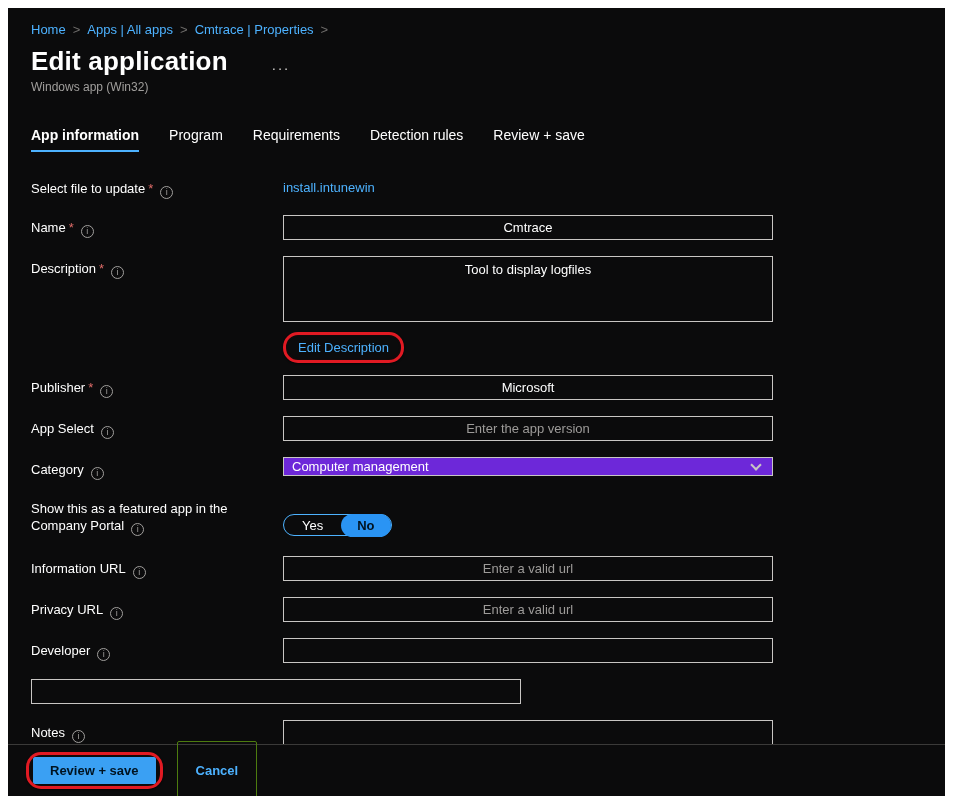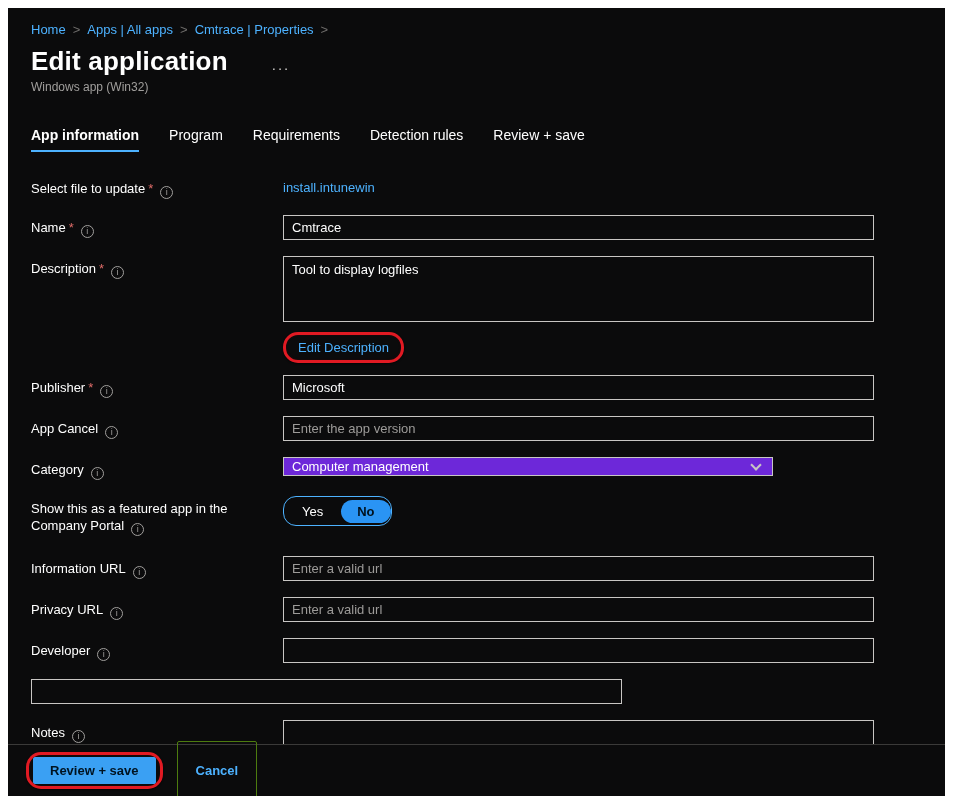--- a/index.html
+++ b/index.html
@@ -27,30 +27,30 @@
   .row { display: grid; grid-template-columns: 252px 497px; align-items: start; margin-bottom: 16px; }
   .row.tight { margin-bottom: 6px; }
   .row.after-desc { margin-bottom: 12px; }
   .row.featured-row { margin-bottom: 20px; }
   .label { font-size: 13px; line-height: 17px; padding-top: 4px; padding-right: 26px; color: #ffffff; }
   .asterisk { color: #dd6b68; margin-left: 3px; }
   .info-icon { display: inline-flex; width: 13px; height: 13px; border: 1px solid #a19f9d; border-radius: 50%; color: #a19f9d; font-size: 9px; line-height: 11px; align-items: center; justify-content: center; margin-left: 7px; vertical-align: -2px; cursor: pointer; }
 
   .file-link { font-size: 13px; color: #4db2ff; padding-top: 4px; display: inline-block; cursor: pointer; }
 
-  .text-input { width: 591px; height: 25px; background: #0b0b0c; border: 1px solid #c8c6c4; color: #ffffff; font-size: 13px; padding: 0 8px; font-family: "Liberation Sans", sans-serif; }
+  .text-input { width: 490px; height: 25px; background: #0b0b0c; border: 1px solid #c8c6c4; color: #ffffff; font-size: 13px; padding: 0 8px; font-family: "Liberation Sans", sans-serif; text-align: center; }
   .text-input::placeholder { color: #9d9b99; }
   textarea.text-input { height: 66px; padding-top: 5px; resize: none; line-height: 16px; }
   textarea.notes-area { height: 64px; }
 
   .select-box { width: 490px; height: 19px; background: #6d28d9; border: 1px solid #c8c6c4; display: flex; align-items: center; justify-content: space-between; padding: 0 12px 0 8px; font-size: 13px; cursor: pointer; }
   .chevron { width: 8px; height: 8px; border-left: 2px solid #c8c6c4; border-bottom: 2px solid #c8c6c4; transform: rotate(-45deg); margin-top: -4px; }
 
   
-  .toggle { display: inline-flex; border: 1px solid #4db2ff; border-radius: 13px; height: 30px; background: #0b0b0c; align-items: center; }
+  .toggle { display: inline-flex; border: 1px solid #4db2ff; border-radius: 13px; height: 22px; background: #0b0b0c; align-items: center; margin-top: 18px; }
   .toggle-opt { display: flex; align-items: center; height: 23px; padding: 0 18px; font-size: 13px; color: #ffffff; cursor: pointer; border-radius: 12px; }
   .toggle-opt.selected { background: #2a94f4; color: #00121f; font-weight: bold; padding: 0 16px; }
 
   
   .btn-link { background: transparent; border: none; color: #4db2ff; font-size: 13px; padding: 3px 8px; cursor: pointer; font-family: "Liberation Sans", sans-serif; }
 
   
   .red-annotation { display: inline-block; border: 3px solid #e11a23; border-radius: 15px; padding: 2px 4px; box-shadow: 0 1px 2px rgba(0,0,0,.65), inset 0 0 2px rgba(80,0,0,.5); }
 
   
@@ -123,21 +123,21 @@
       <div class="label">
         <span>Publisher</span><span class="asterisk">*</span><span class="info-icon">i</span>
       </div>
       <div>
         <input class="text-input" type="text" value="Microsoft" style="">
       </div>
     </div>
 
     <div class="row">
       <div class="label">
-        <span>App Cancel</span><span class="info-icon">i</span>
+        <span>App Select</span><span class="info-icon">i</span>
       </div>
       <div>
         <input class="text-input" type="text" placeholder="Enter the app version" style="">
       </div>
     </div>
 
     <div class="row">
       <div class="label">
         <span>Category</span><span class="info-icon">i</span>
       </div>

